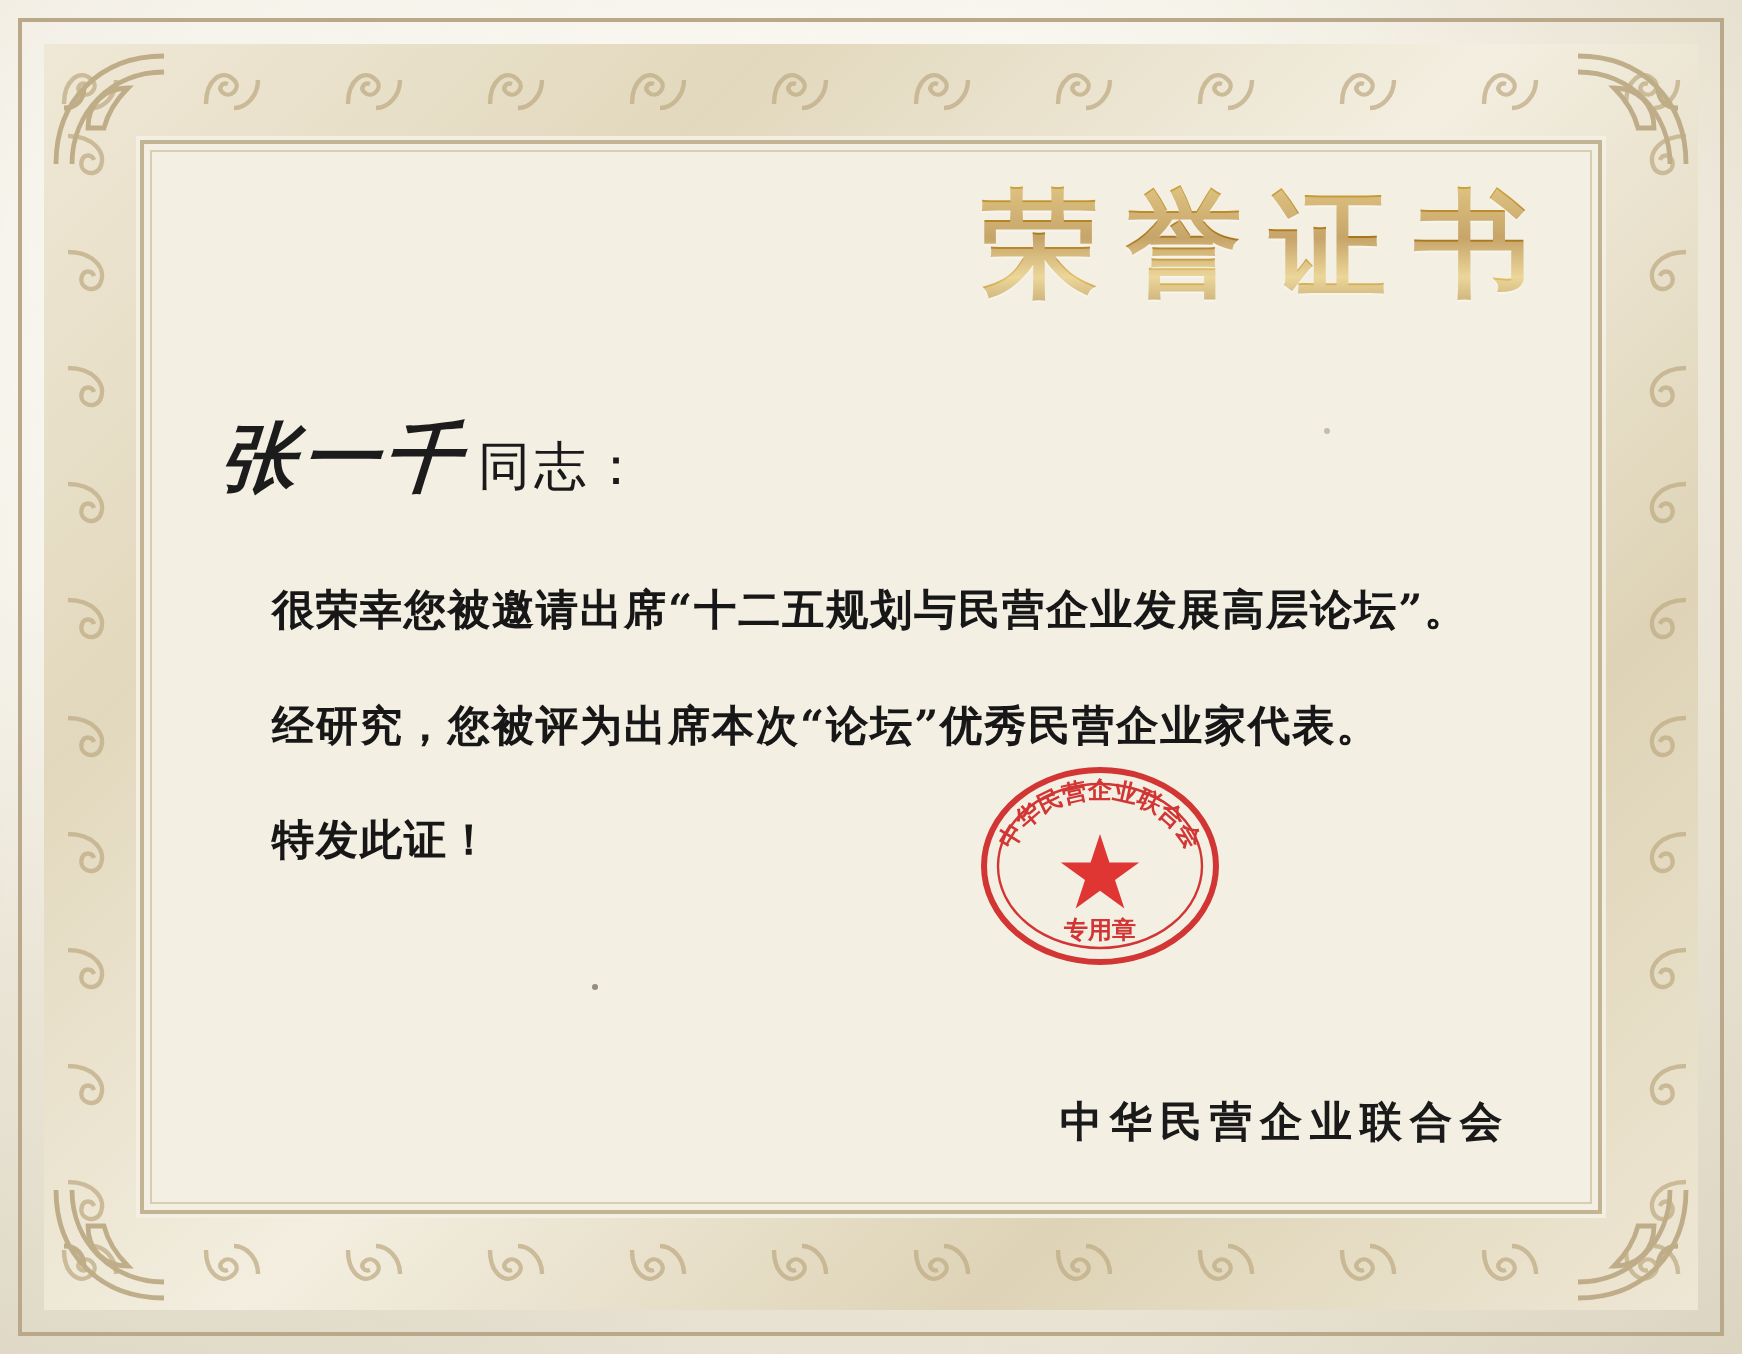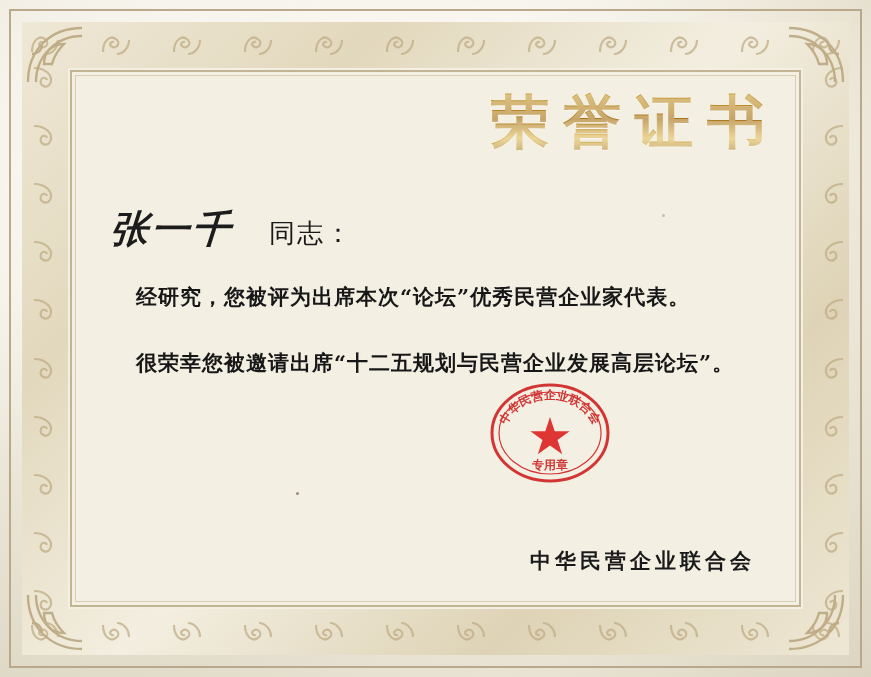--- a/index.html
+++ b/index.html
@@ -143,21 +143,21 @@
     color: #1c1c1c;
     letter-spacing: 3px;
     font-style: italic;
     font-weight: bold;
     transform: skewX(-4deg);
   }
   .recipient-suffix {
     font-family: "DejaVu Serif", serif;
     font-size: 26px;
     color: #1a1a1a;
-    margin-left: 36px;
+    margin-left: 6px;
     letter-spacing: 2px;
   }
 
   .body-para {
     margin-top: 26px;
     padding-left: 44px;
     font-family: "DejaVu Serif", serif;
     font-size: 21px;
     color: #171717;
     letter-spacing: 1px;
@@ -428,24 +428,25 @@
 
   <div class="content">
 
     <div class="title">荣誉证书</div>
 
     <div class="recipient-line">
       <span class="recipient-name">张一千</span>
       <span class="recipient-suffix">同志：</span>
     </div>
 
+    <div class="body-para p1">很荣幸您被邀请出席“十二五规划与民营企业发展高层论坛”。</div>
+
     <div class="body-para">经研究，您被评为出席本次“论坛”优秀民营企业家代表。</div>
 
-    <div class="body-para p1">很荣幸您被邀请出席“十二五规划与民营企业发展高层论坛”。</div>
-
+    <div class="body-para">特发此证！</div>
 
     <div class="signature-block">
       <div class="org-name">中华民营企业联合会</div>
     </div>
 
   </div>
 
   <svg class="seal" viewBox="0 0 124 104">
     <ellipse class="ring" cx="62" cy="52" rx="58" ry="48"></ellipse>
     <ellipse class="ring2" cx="62" cy="52" rx="51" ry="41"></ellipse>

